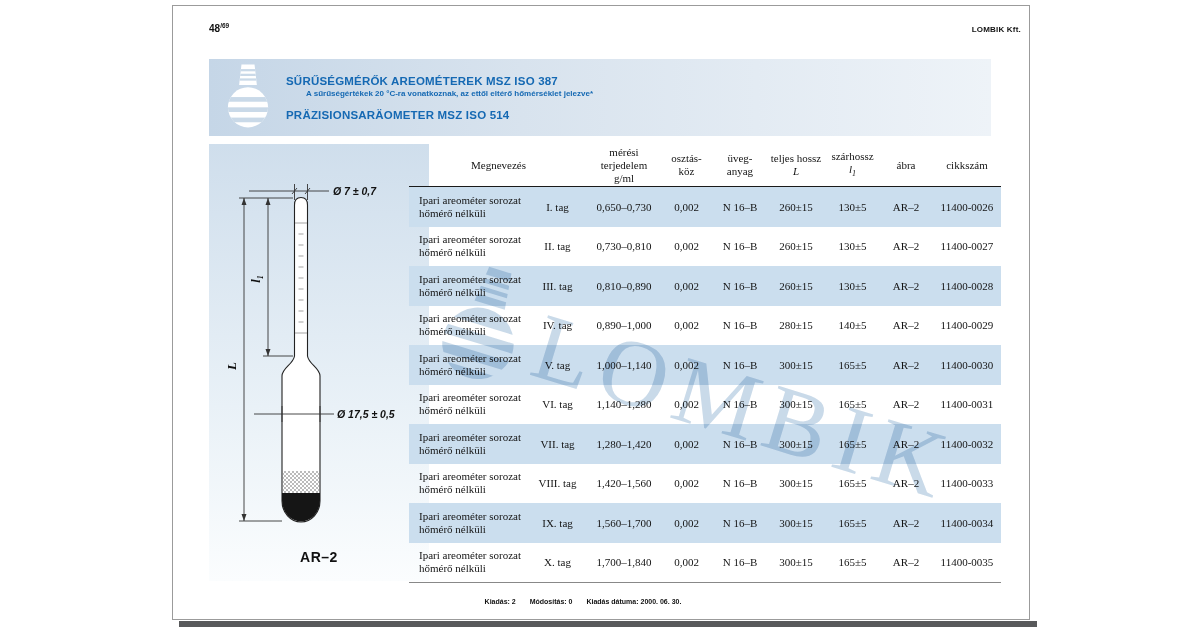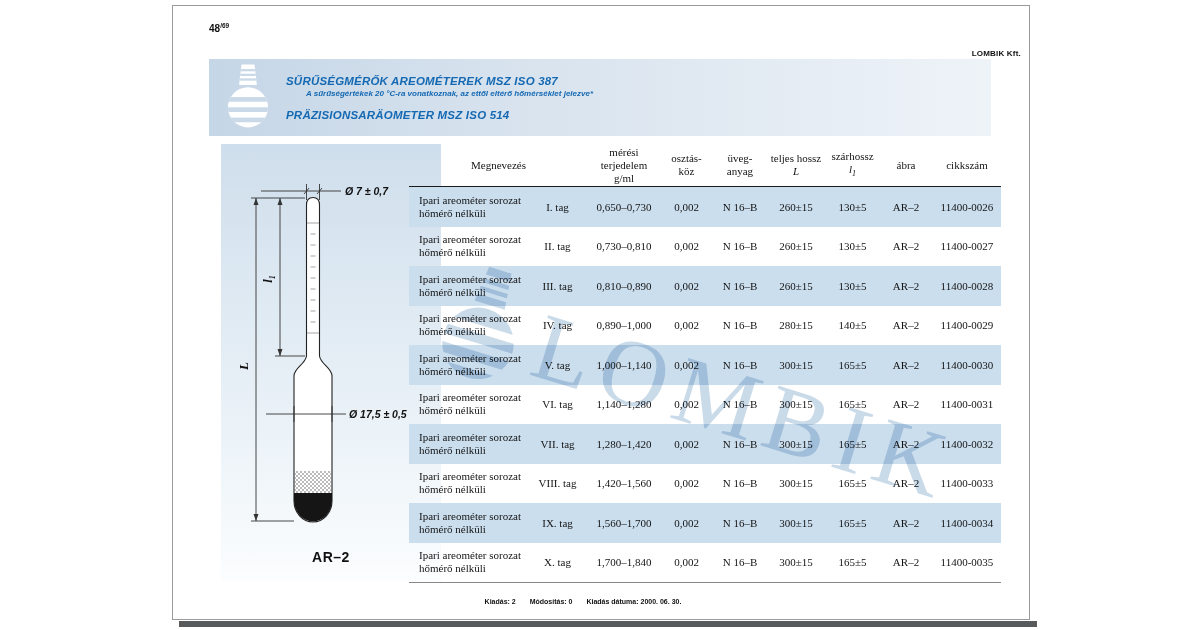--- a/index.html
+++ b/index.html
@@ -10,37 +10,37 @@
   .page{
     position:absolute;left:172px;top:5px;width:856px;height:613px;
     background:#fff;border:1px solid #9b9b9b;
   }
   .page-shadow{
     position:absolute;left:179px;top:621px;width:858px;height:6px;
     background:#58595b;
   }
   .page-num{position:absolute;left:36px;top:16px;font-weight:bold;font-size:10px;color:#111;}
   .page-num .suffix{font-size:6.5px;vertical-align:super;}
-  .company{position:absolute;right:8px;top:19px;font-weight:bold;font-size:8px;color:#111;letter-spacing:.2px;margin-top:24px;}
+  .company{position:absolute;right:8px;top:19px;font-weight:bold;font-size:8px;color:#111;letter-spacing:.2px;}
 
   .header-box{
     position:absolute;left:36px;top:53px;width:782px;height:77px;
     background:linear-gradient(90deg,#c5d6e7 0%,#d8e3ee 40%,#eef3f8 100%);
     display:flex;align-items:center;
   }
   .logo-wrap{width:77px;display:flex;justify-content:center;flex:0 0 77px;}
-  .titles{flex:1;font-style:italic;}
+  .titles{flex:1;}
   .title-hu,.title-de{
     font-weight:bold;font-size:11.5px;color:var(--accent,#1569b3);letter-spacing:.2px;
   }
   .subtitle{font-weight:bold;font-size:8px;color:var(--accent,#1569b3);margin-top:2px;margin-left:20px;}
   .title-de{margin-top:11px;}
 
   .left-panel{
-    position:absolute;left:48px;top:138px;width:220px;height:437px;
+    position:absolute;left:36px;top:138px;width:220px;height:437px;
     background:linear-gradient(180deg,#cfdeec 0%,#e9f1f7 60%,#fbfdfe 100%);
   }
   svg.drawing{position:absolute;left:0;top:0;}
   .figure-label{
     position:absolute;left:0;right:0;bottom:16px;text-align:center;
     font-weight:bold;font-size:14px;letter-spacing:.5px;color:#111;
   }
   .dim-text{font:italic bold 10.5px "Liberation Sans",sans-serif;fill:#111;}
   .dim-letter{font:italic bold 13px "Liberation Serif",serif;fill:#111;}
   .dim-sub{font:italic bold 8px "Liberation Serif",serif;fill:#111;}

